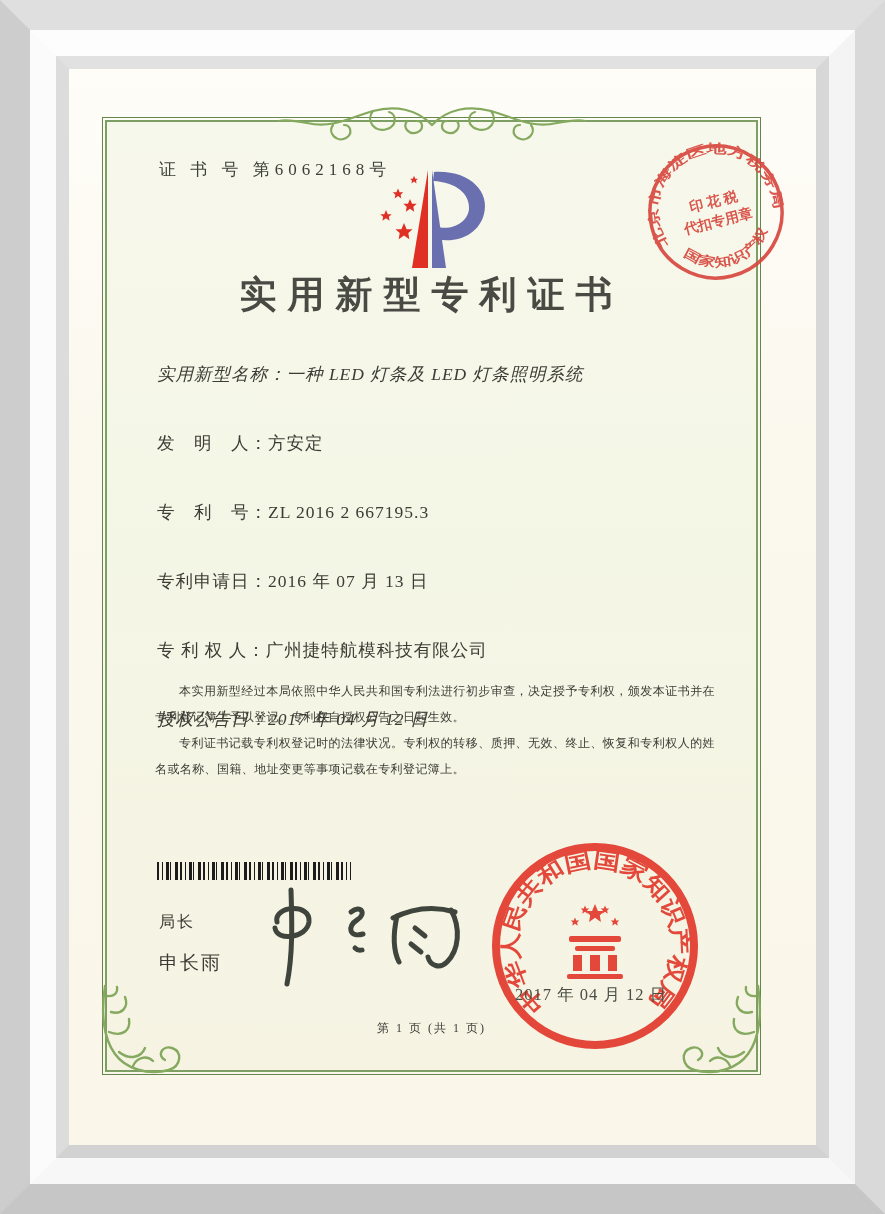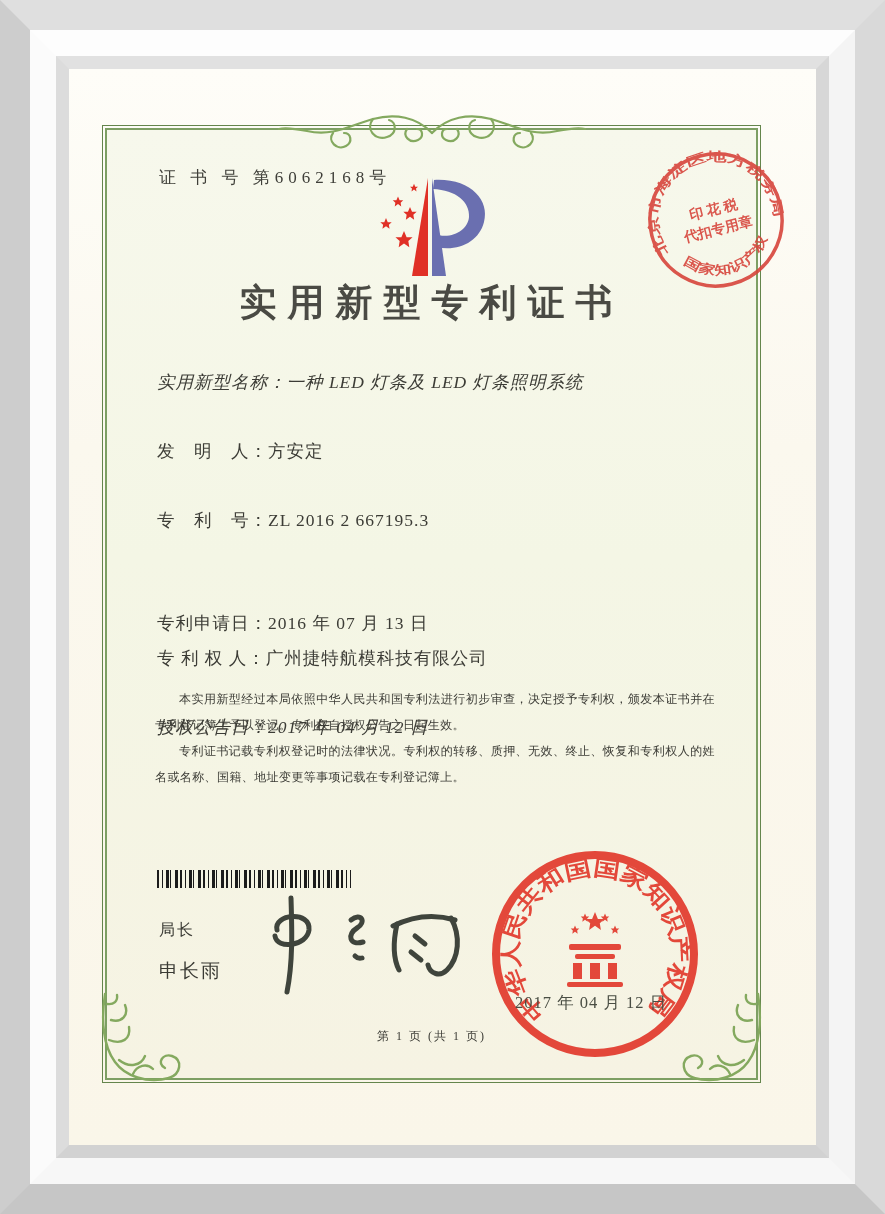--- a/index.html
+++ b/index.html
@@ -14,21 +14,21 @@
     border:12px solid;border-color:#f1f1f1 #e3e3e3 #e7e7e7 #eeeeee;}
   .frame-b{position:absolute;inset:0;box-sizing:border-box;
     border:30px solid;border-color:#dfdfdf #d9d9d9 #c6c6c6 #cdcdcd;}
   .frame-c{position:absolute;inset:0;box-sizing:border-box;
     border:26px solid;border-color:#fdfdfd #f4f4f4 #f7f7f7 #fbfbfb;}
   .frame-d{position:absolute;inset:0;box-sizing:border-box;
     border:13px solid;border-color:#e1e1e1 #d7d7d7 #d2d2d2 #dcdcdc;}
   .paper{position:absolute;inset:0;
     background:linear-gradient(180deg,#fefdf8 0%,#fbf8ee 35%,#faf6e9 100%);}
   
-  .cert-outer{position:absolute;left:33px;top:56px;width:653px;height:952px;
+  .cert-outer{position:absolute;left:33px;top:48px;width:653px;height:952px;
     border:1px solid #64854c;padding:2px;box-sizing:content-box;}
   .cert{position:relative;width:100%;height:100%;box-sizing:border-box;
     border:2px solid #7d9f63;
     background:linear-gradient(180deg,#f7f8ec 0%,#f4f6e5 45%,#f6f3e3 100%);}
   .orn{position:absolute;pointer-events:none;}
   .orn-top{top:-23px;left:50%;transform:translateX(-50%);}
   .orn-bl{left:-8px;bottom:-10px;}
   .orn-br{right:-8px;bottom:-10px;transform:scaleX(-1);}
   
   .abs{position:absolute;}
@@ -43,21 +43,21 @@
   .barcode{left:50px;top:740px;width:194px;height:18px;
     background:
       repeating-linear-gradient(90deg,#1c1c1c 0 2px,rgba(0,0,0,0) 2px 5px,#1c1c1c 5px 6px,rgba(0,0,0,0) 6px 9px,#1c1c1c 9px 12px,rgba(0,0,0,0) 12px 13px,#1c1c1c 13px 14px,rgba(0,0,0,0) 14px 18px,#1c1c1c 18px 21px,rgba(0,0,0,0) 21px 23px);}
   .sig-title{left:52px;top:790px;font-size:16px;color:#3a3a34;letter-spacing:2px;}
   .sig-name{left:52px;top:828px;font-size:19px;color:#3a3a34;letter-spacing:2px;}
   .signature{left:140px;top:760px;}
   .seal{left:382px;top:718px;opacity:0.93;}
   .seal-date{left:408px;top:862px;font-size:16.5px;color:#4a4e44;letter-spacing:1px;z-index:5;}
   .footer{left:0;right:0;top:898px;text-align:center;font-size:12px;color:#3c3c36;letter-spacing:2px;}
   .stamp{left:533px;top:14px;transform:rotate(-14deg);opacity:0.9;}
-  .f0{top:240px;font-style:italic;} .f1{top:309px;} .f2{top:378px;} .f3{top:447px;margin-top:34px;} .f4{top:516px;} .f5{top:585px;font-style:italic;}
+  .f0{top:240px;font-style:italic;} .f1{top:309px;} .f2{top:378px;} .f3{top:447px;} .f4{top:516px;} .f5{top:585px;font-style:italic;}
 </style>
 </head>
 <body>
 
 <div class="frame-a"></div>
 <div class="frame-b">
 <div class="frame-c">
 <div class="frame-d">
 <div class="paper">
 

